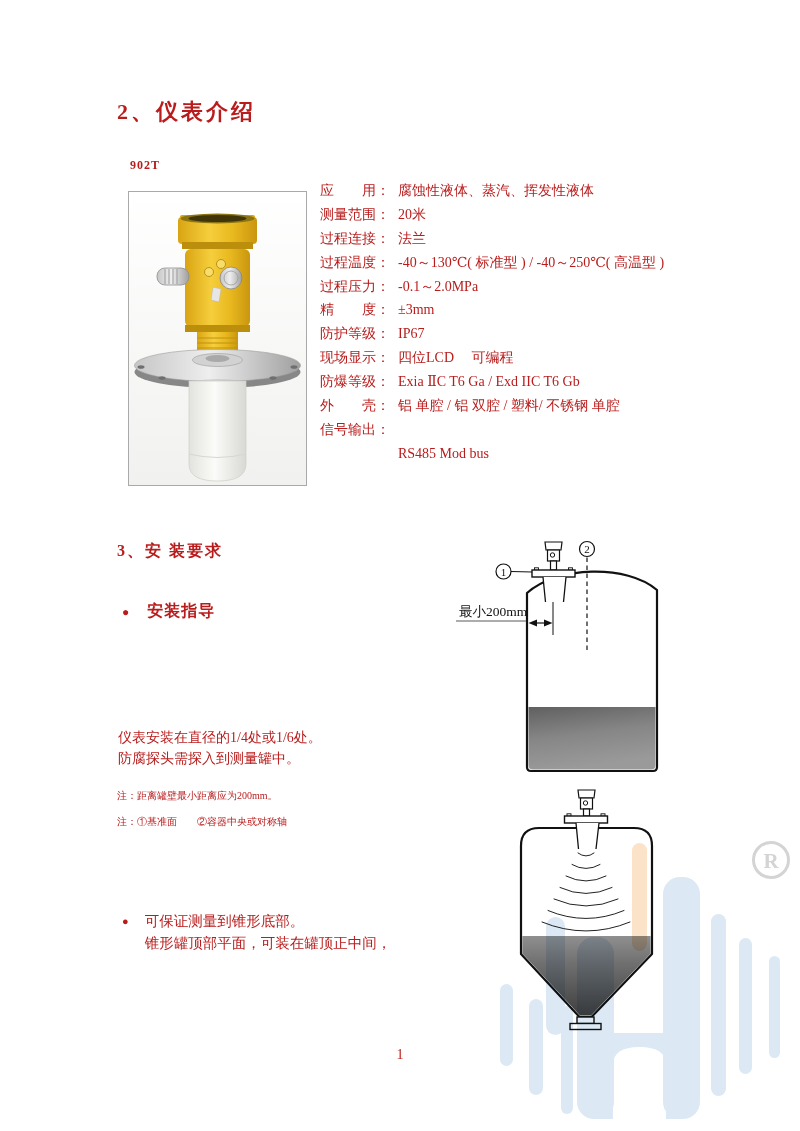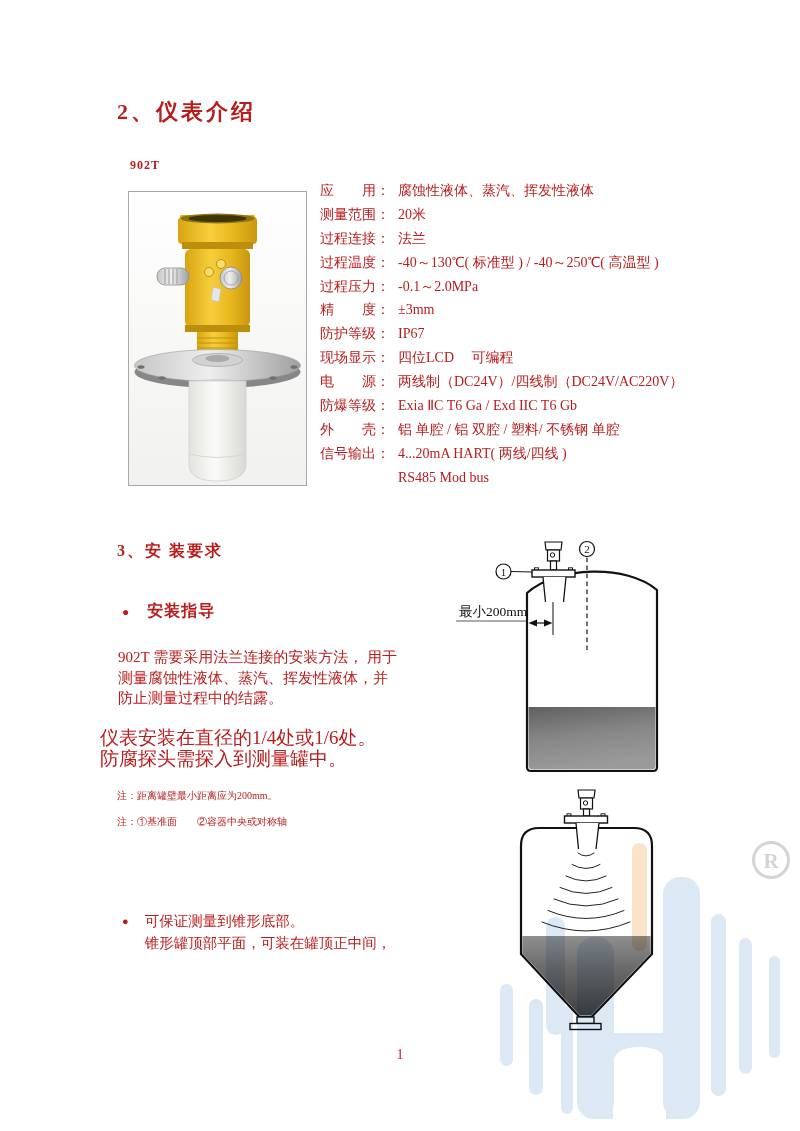--- a/index.html
+++ b/index.html
@@ -4,29 +4,29 @@
 <style>
   html,body{margin:0;padding:0;background:#ffffff;}
   .page{
     position:relative;width:800px;height:1131px;margin:1px auto;background:#ffffff;
     font-family:"Liberation Serif","DejaVu Serif",serif;color:#b91c1c;overflow:hidden;
   }
   .abs{position:absolute;}
   .h1{left:117px;top:96px;font-size:22px;font-weight:bold;letter-spacing:3px;}
   .model{left:130px;top:157px;font-size:12px;font-weight:bold;letter-spacing:1px;}
   .photo-box{left:128px;top:190px;width:179px;height:295px;border:1px solid #a9a9a9;background:#fdfdfd;box-sizing:border-box;}
-  .specs{left:320px;top:178px;font-size:14px;font-family:Liberation Serif, serif;}
+  .specs{left:320px;top:178px;font-size:14px;}
   .spec-row{display:flex;height:23.9px;line-height:23.9px;white-space:nowrap;}
   .spec-label{display:inline-block;width:78px;flex:0 0 78px;}
   .spec-value{display:inline-block;text-align:center;}
   .h2{left:117px;top:540px;font-size:16px;font-weight:bold;letter-spacing:2px;}
   .guide-head{left:122px;top:600px;font-size:16px;font-weight:bold;letter-spacing:1px;display:flex;align-items:center;}
   .guide-head .blt{font-size:12px;margin-right:17px;transform:translateY(1px);}
   .para{left:118px;top:646px;font-size:15px;line-height:20.6px;width:330px;}
-  .para2{left:100px;top:727px;font-size:19px;line-height:20.6px;width:330px;}
+  .para2{left:118px;top:727px;font-size:14px;line-height:20.6px;width:330px;}
   .note{left:117px;font-size:10px;white-space:nowrap;}
   .note1{top:788px;}
   .note2{top:814px;}
   .bullet2{left:122px;top:909px;font-size:14.5px;line-height:22px;display:flex;}
   .bullet2 .blt{font-size:11px;margin-right:16px;line-height:22px;}
   .pageno{left:0;top:1046px;width:800px;text-align:center;font-size:14px;}
   svg{display:block;}
   .dia{position:absolute;}
   .wm{position:absolute;left:0;top:0;pointer-events:none;mix-blend-mode:multiply;z-index:30;}
   text{font-family:"Liberation Serif","DejaVu Serif",serif;}
@@ -127,53 +127,43 @@
       </div>
     <div class="spec-row">
         <span class="spec-label">防护等级：</span>
         <span class="spec-value">IP67</span>
       </div>
     <div class="spec-row">
         <span class="spec-label">现场显示：</span>
         <span class="spec-value">四位LCD　 可编程</span>
       </div>
     <div class="spec-row">
-        <span class="spec-label">电　　源：</span>
-        <span class="spec-value">两线制（DC24V）/四线制（DC24V/AC220V）</span>
-      </div>
-    <div class="spec-row">
         <span class="spec-label">防爆等级：</span>
         <span class="spec-value">Exia ⅡC T6 Ga / Exd  IIC T6 Gb</span>
       </div>
     <div class="spec-row">
         <span class="spec-label">外　　壳：</span>
         <span class="spec-value">铝 单腔 / 铝 双腔 / 塑料/ 不锈钢 单腔</span>
       </div>
     <div class="spec-row">
         <span class="spec-label">信号输出：</span>
-        <span class="spec-value">4...20mA HART( 两线/四线 )</span>
       </div>
     <div class="spec-row">
         <span class="spec-label"></span>
         <span class="spec-value">RS485  Mod bus</span>
       </div>
   </div>
 
   <div class="abs h2">3、安 装要求</div>
 
   <div class="abs guide-head">
     <span class="blt">●</span>
     <span>安装指导</span>
   </div>
 
-  <div class="abs para">
-    <div>902T 需要采用法兰连接的安装方法， 用于</div>
-    <div>测量腐蚀性液体、蒸汽、挥发性液体，并</div>
-    <div>防止测量过程中的结露。</div>
-  </div>
 
   <div class="abs para2">
     <div>仪表安装在直径的1/4处或1/6处。</div>
     <div>防腐探头需探入到测量罐中。</div>
   </div>
 
   <div class="abs note note1">注：距离罐壁最小距离应为200mm。</div>
   <div class="abs note note2">注：①基准面　　②容器中央或对称轴</div>
 
   <div class="abs bullet2">

